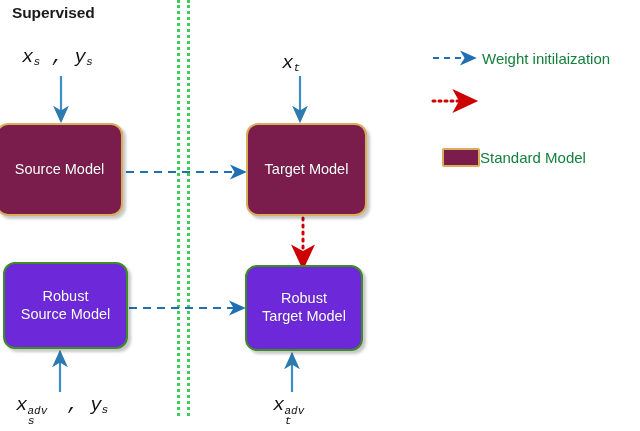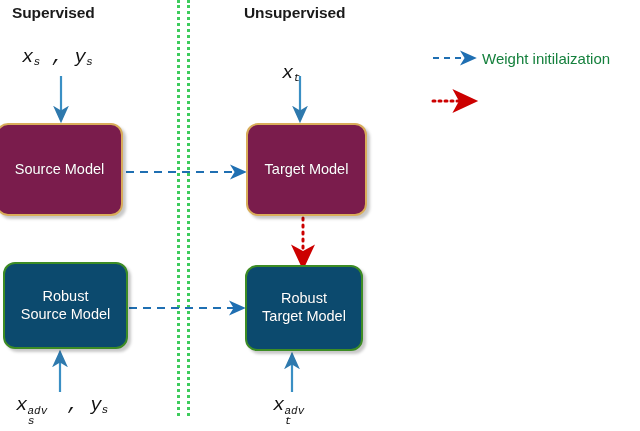--- a/index.html
+++ b/index.html
@@ -54,21 +54,21 @@
     line-height: 1.22;
     box-shadow: 3px 3px 3px rgba(0,0,0,0.22);
     padding: 2px 6px;
     text-shadow: 0 0 1px rgba(0,0,0,0.35);
   }
   .node-standard {
     background: #7a1c4c;
     border: 2px solid #d9ad5a;
   }
   .node-robust {
-    background: #0c4a6e;
+    background: #6d28d9;
     border: 2px solid #3d8c25;
   }
   #node-source-model       { left: -4px;  top: 123px; width: 127px; height: 93px; }
   #node-target-model       { left: 246px; top: 123px; width: 121px; height: 93px; }
   #node-robust-source      { left: 3px;   top: 262px; width: 125px; height: 87px; }
   #node-robust-target      { left: 245px; top: 265px; width: 118px; height: 86px; }
 
   .math {
     position: absolute;
     font-family: Liberation Mono, monospace;
@@ -97,21 +97,21 @@
     margin-top: 6px;
   }
   .math .subsup .sb {
     position: absolute;
     left: 0.02em;
     top: 0.42em;
     font-size: 0.6em;
     font-style: italic;
   }
   #label-xs-ys  { left: 22px;  top: 46px; }
-  #label-xt     { left: 282px; top: 62px; }
+  #label-xt     { left: 282px; top: 52px; }
   #label-xsadv  { left: 16px;  top: 394px; }
   #label-xtadv  { left: 273px; top: 394px; }
 
   .svg-layer {
     position: absolute;
     left: 0;
     top: 0;
     width: 640px;
     height: 431px;
     pointer-events: none;
@@ -144,21 +144,20 @@
   .swatch-standard { background: #7a1c4c; border: 2px solid #d9ad5a; }
   .swatch-robust   { background: #f2701c; border: 2px solid #2e7d9a; }
   .legend-arrow-slot { width: 52px; height: 16px; }
 </style>
 </head>
 <body>
 
 <div id="canvas">
 
   <div class="col-header" id="header-supervised">Supervised</div>
-  <div class="col-header" id="header-unsupervised">Unsupervised</div>
 
   <div class="divider" id="divider-left"></div>
   <div class="divider" id="divider-right"></div>
 
   <svg class="svg-layer" viewBox="0 0 640 431">
     <defs>
       <marker id="arrow-blue-solid" markerWidth="9" markerHeight="9" refX="6.5" refY="4" orient="auto">
         <path d="M0,0.4 L8,4 L0,7.6 L2.2,4 Z" fill="#2e79ad"></path>
       </marker>
       <marker id="arrow-blue-dashed" markerWidth="9" markerHeight="9" refX="6.5" refY="4" orient="auto">
@@ -225,15 +224,19 @@
   <div class="math" id="label-xtadv">
     <span>x</span><span class="subsup"><span class="sp">adv</span><span class="sb">t</span></span>
   </div>
 
   <div class="legend-row" id="legend-row-weight">
     <div class="legend-arrow-slot"></div>
     <div class="legend-label">Weight initilaization</div>
   </div>
 
 
+  <div class="legend-row" id="legend-row-standard">
+    <div class="legend-swatch swatch-standard"></div>
+    <div class="legend-label">Standard Model</div>
+  </div>
 
 
 </div>
 
 </body></html>

